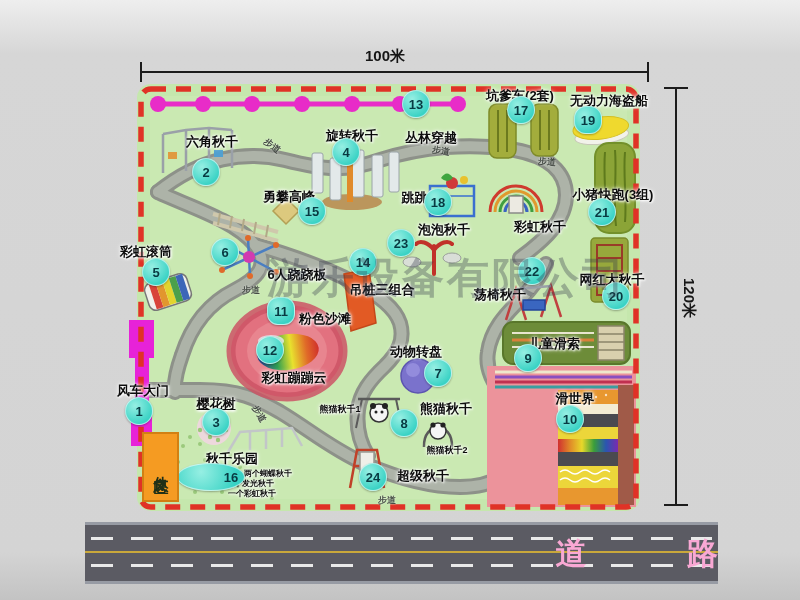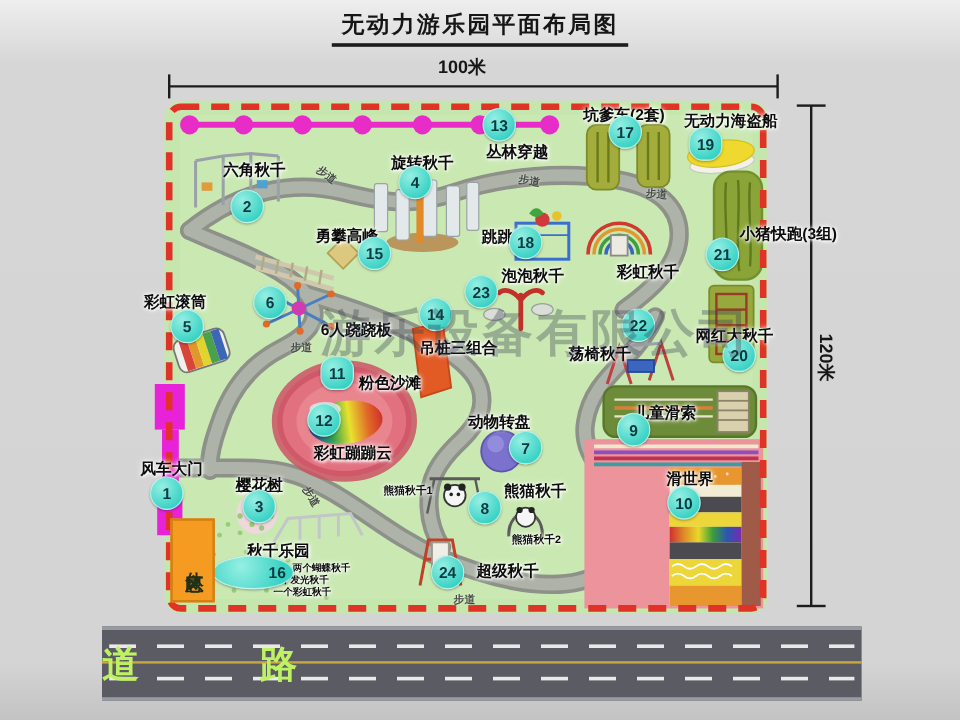--- a/index.html
+++ b/index.html
@@ -25,35 +25,34 @@
   #rest-area{position:absolute;left:142px;top:432px;width:37px;height:70px;z-index:4;
     background:var(--rest-orange,#f59b22);border:2px solid #d28013;box-sizing:border-box;
     display:flex;align-items:center;justify-content:center;}
   #rest-area span{writing-mode:vertical-rl;font-size:15px;font-weight:700;color:#203018;letter-spacing:2px;}
   #road{position:absolute;left:85px;top:522px;width:633px;height:56px;background:var(--road-gray,#5b5b63);
     border-top:3px solid #979ba4;border-bottom:3px solid #979ba4;z-index:2;}
   .lane-dash{position:absolute;left:6px;right:6px;height:3px;
     background:repeating-linear-gradient(90deg,#e9e9e9 0 22px,rgba(0,0,0,0) 22px 40px);}
   #lane-dash-top{top:12px;} #lane-dash-bottom{top:39px;}
   #center-line{position:absolute;left:0;right:0;top:26px;height:2px;background:#c9a83b;}
-  #road-label{position:absolute;left:0;right:0;top:8px;text-align:left;font-size:31px;font-weight:700;
-    color:#bef264;z-index:2;}
+  #road-label{position:absolute;left:0;right:0;top:8px;text-align:right;font-size:31px;font-weight:700;
+    color:#f9a8d4;z-index:2;}
   #road-label span{letter-spacing:46px;margin-right:-46px;}
   .watermark{position:absolute;white-space:nowrap;pointer-events:none;z-index:6;font-weight:700;}
   #wm-company{left:447px;top:278px;transform:translate(-50%,-50%);font-size:42px;
     color:rgba(52,58,76,0.34);letter-spacing:3px;}
   #wm-phone{left:410px;top:318px;transform:translate(-50%,-50%);font-size:37px;
     color:var(--watermark-blue,#2f6fd0);opacity:.5;letter-spacing:1px;}
 </style>
 </head>
 <body>
 
 <div id="stage">
 
-  <div id="map-title">无动力游乐园平面布局图</div>
   <div id="dim-w" class="dim-label">100米</div>
   <div id="dim-h" class="dim-label">120米</div>
 
   <svg id="map-svg" width="800" height="600" viewBox="0 0 800 600">
     <defs>
       <linearGradient id="rainbowCloud" x1="0" y1="0" x2="1" y2="0">
         <stop offset="0" stop-color="#2a3f9e"></stop>
           <stop offset="0.3" stop-color="#2e9e50"></stop>
         <stop offset="0.55" stop-color="#e8e22e"></stop>
           <stop offset="0.8" stop-color="#e06a28"></stop>
@@ -368,37 +367,37 @@
       <div class="poi-label" style="left: 446px; top: 409px;">熊猫秋千</div>
       <div class="poi-badge" style="left: 404px; top: 423px;">8</div>
       <div class="poi-label" style="left: 554px; top: 344px;">儿童滑索</div>
       <div class="poi-badge" style="left: 528px; top: 358px;">9</div>
       <div class="poi-label" style="left: 575px; top: 399px;">滑世界</div>
       <div class="poi-badge" style="left: 570px; top: 419px;">10</div>
       <div class="poi-label" style="left: 325px; top: 319px;">粉色沙滩</div>
       <div class="poi-badge" style="left: 281px; top: 311px; border-radius: 11px;">11</div>
       <div class="poi-label" style="left: 294px; top: 378px;">彩虹蹦蹦云</div>
       <div class="poi-badge" style="left: 270px; top: 350px;">12</div>
-      <div class="poi-label" style="left: 431px; top: 127px;">丛林穿越</div>
+      <div class="poi-label" style="left: 431px; top: 138px;">丛林穿越</div>
       <div class="poi-badge" style="left: 416px; top: 104px;">13</div>
       <div class="poi-label" style="left: 382px; top: 290px;">吊桩三组合</div>
       <div class="poi-badge" style="left: 363px; top: 262px;">14</div>
       <div class="poi-label" style="left: 289px; top: 197px;">勇攀高峰</div>
       <div class="poi-badge" style="left: 312px; top: 211px;">15</div>
       <div class="poi-label" style="left: 232px; top: 459px;">秋千乐园</div>
       <div class="poi-badge" style="left: 211px; top: 477px; padding-left: 40px;">16</div>
       <div class="poi-label" style="left: 520px; top: 96px;">坑爹车(2套)</div>
       <div class="poi-badge" style="left: 521px; top: 110px;">17</div>
       <div class="poi-label" style="left: 421px; top: 198px;">跳跳马</div>
       <div class="poi-badge" style="left: 438px; top: 202px;">18</div>
       <div class="poi-label" style="left: 609px; top: 101px;">无动力海盗船</div>
       <div class="poi-badge" style="left: 588px; top: 120px; border-radius: 12px;">19</div>
       <div class="poi-label" style="left: 612px; top: 280px;">网红大秋千</div>
       <div class="poi-badge" style="left: 616px; top: 296px;">20</div>
-      <div class="poi-label" style="left: 613px; top: 195px; margin-left: 44px;">小猪快跑(3组)</div>
+      <div class="poi-label" style="left: 613px; top: 195px;">小猪快跑(3组)</div>
       <div class="poi-badge" style="left: 602px; top: 212px;">21</div>
       <div class="poi-label" style="left: 500px; top: 295px;">荡椅秋千</div>
       <div class="poi-badge" style="left: 532px; top: 271px;">22</div>
       <div class="poi-label" style="left: 444px; top: 230px;">泡泡秋千</div>
       <div class="poi-badge" style="left: 401px; top: 243px;">23</div>
       <div class="poi-label" style="left: 423px; top: 476px;">超级秋千</div>
       <div class="poi-badge" style="left: 373px; top: 477px;">24</div>
       <div class="poi-label" style="left: 540px; top: 227px; font-size: 13px;">彩虹秋千</div>
       <div class="poi-label" style="left: 340px; top: 409px; font-size: 9px;">熊猫秋千1</div>
       <div class="poi-label" style="left: 447px; top: 450px; font-size: 9px;">熊猫秋千2</div>

